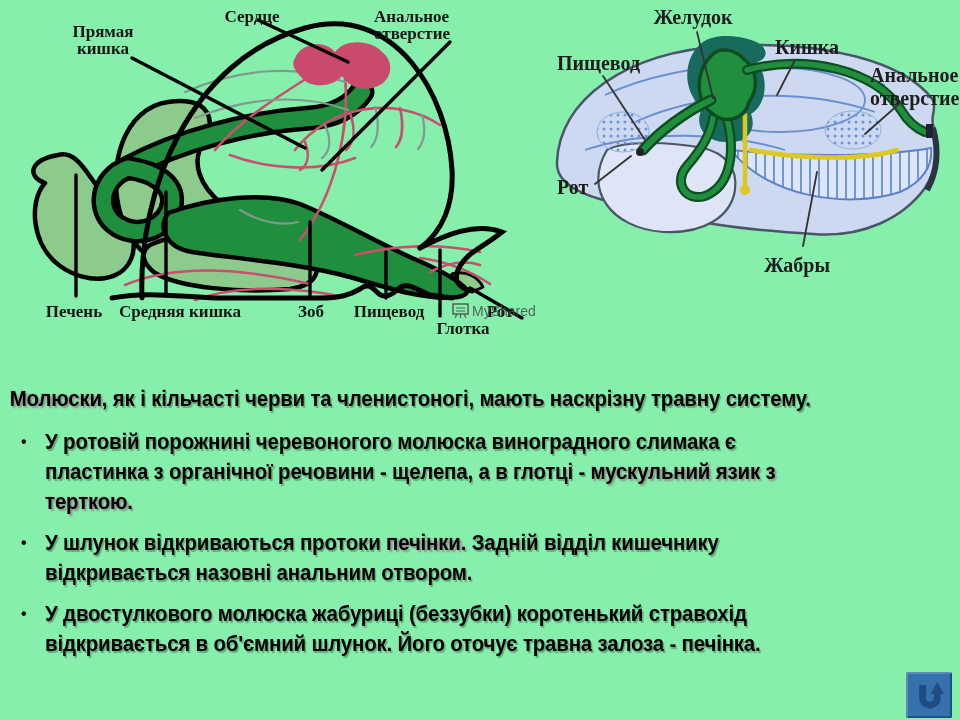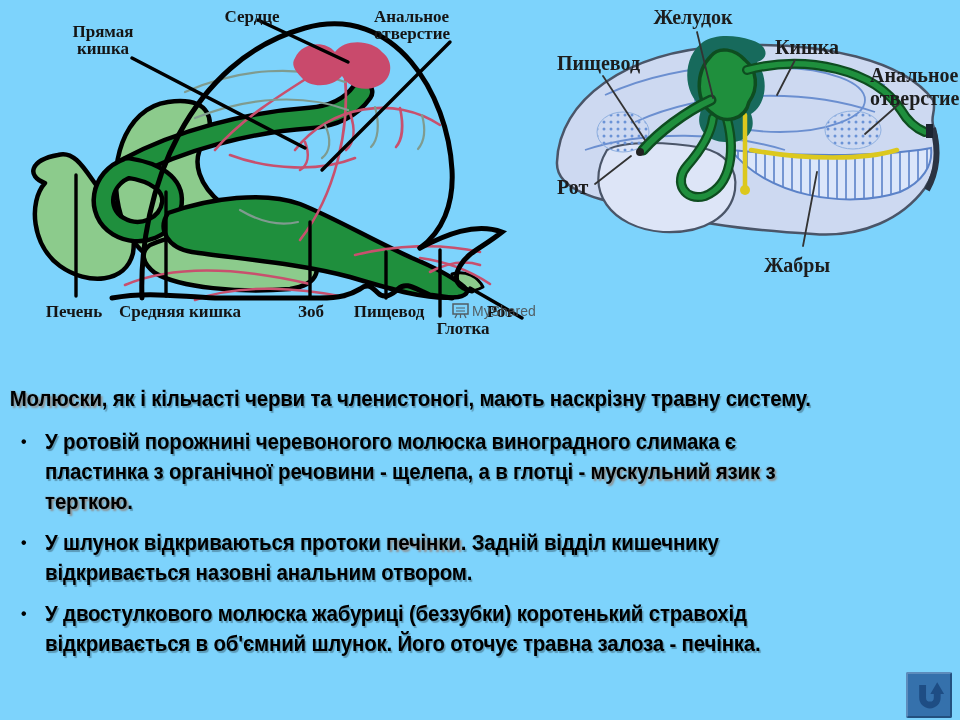--- a/index.html
+++ b/index.html
@@ -1,16 +1,16 @@
 <!DOCTYPE html>
 <html><head>
 <meta charset="utf-8">
 <style>
   html,body{margin:0;padding:0;background:#888;}
-  .slide{position:relative;width:960px;height:720px;background:#7dd3fc;overflow:hidden;
+  .slide{position:relative;width:960px;height:720px;background:#86efac;overflow:hidden;
          font-family:"Liberation Sans",sans-serif;}
   svg text{user-select:none;}
   .fig-left{position:absolute;left:0;top:0;}
   .fig-right{position:absolute;left:545px;top:0;}
   .lbl-left{font-family:"Liberation Serif",serif;font-weight:bold;font-size:17px;fill:#141414;}
   .lbl-right{font-family:"Liberation Serif",serif;font-weight:600;font-size:20px;fill:#1d1d1d;}
   .watermark{position:absolute;left:452px;top:303px;display:flex;align-items:center;gap:3px;
              color:#4a4a4a;opacity:.85;font-size:14px;font-family:"Liberation Sans",sans-serif;}
   .textblock{position:absolute;left:6px;top:384px;width:1030px;
              transform:scaleX(0.93);transform-origin:0 0;

